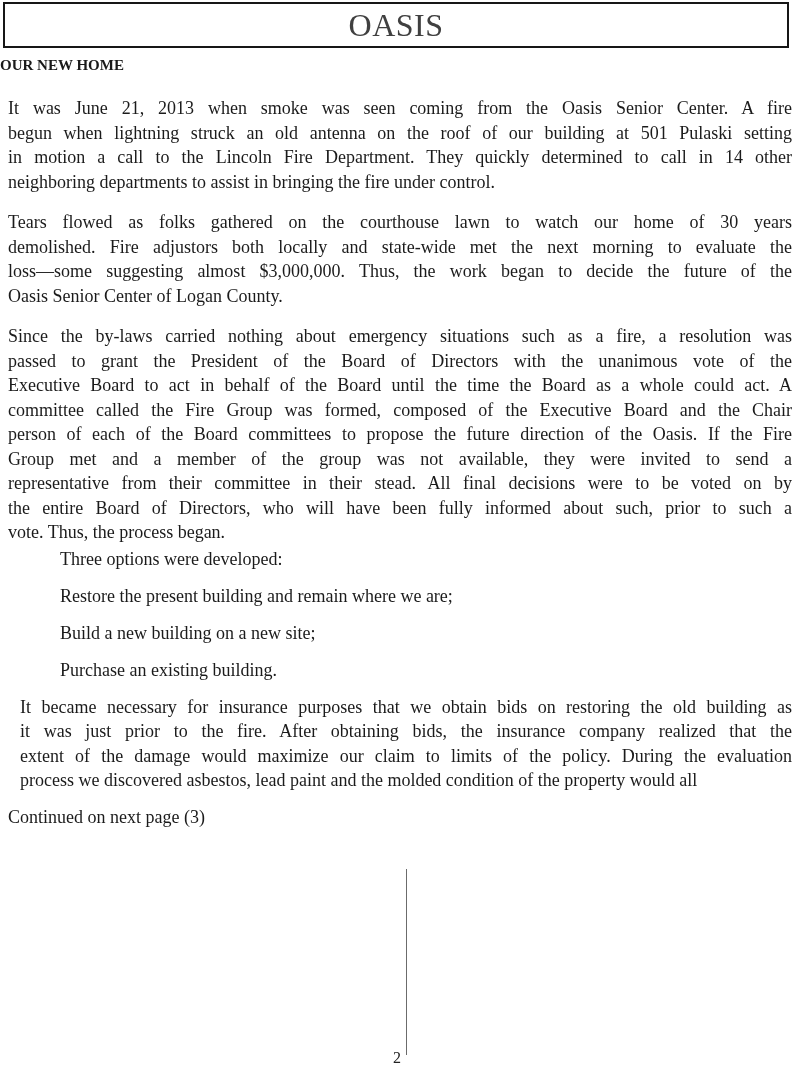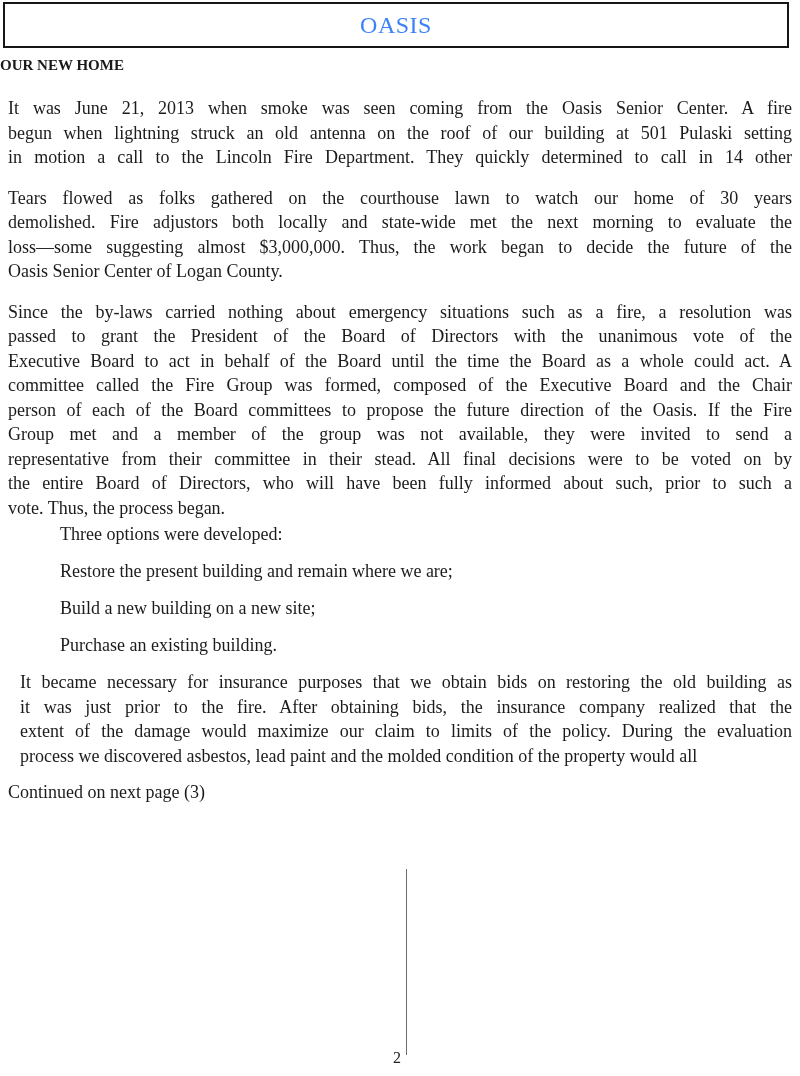--- a/index.html
+++ b/index.html
@@ -14,23 +14,23 @@
   }
   .masthead-box {
     position: absolute;
     left: 3px; top: 2px;
     width: 786px; height: 46px;
     border: 2px solid #161616;
     box-sizing: border-box;
     display: flex; align-items: center; justify-content: center;
   }
   .masthead-title {
-    font-size: 24px;
+    font-size: 32px;
     letter-spacing: 0.5px;
-    color: #3b82f6;
+    color: #404040;
   }
   .page-heading {
     position: absolute;
     left: 0; top: 57px;
     width: 100%;
     font-weight: bold;
     font-size: 15px;
     color: #1a1a1a;
   }
   .article {
@@ -88,20 +88,21 @@
   </div>
 
   <div class="page-heading">OUR NEW HOME</div>
 
   <div class="article">
     <div id="paragraphs-top">
         <div class="para">
           <div class="line">It was June 21, 2013 when smoke was seen coming from the Oasis Senior Center.  A fire</div>
           <div class="line">begun when lightning struck an old antenna on the roof of our building at 501 Pulaski setting</div>
           <div class="line">in motion a call to the Lincoln Fire Department.  They quickly determined to call in 14 other</div>
+          <div class="line para-last">neighboring departments to assist in bringing the fire under control.</div>
         </div>
         <div class="para">
           <div class="line">Tears flowed as folks gathered on the courthouse lawn to watch our home of  30 years</div>
           <div class="line">demolished.  Fire adjustors both locally and state-wide met the next morning to evaluate the</div>
           <div class="line">loss—some suggesting almost $3,000,000.  Thus, the work began to decide the future of the</div>
           <div class="line para-last">Oasis Senior Center of Logan County.</div>
         </div>
         <div class="para">
           <div class="line">Since the by-laws carried nothing about emergency situations such as a fire, a resolution was</div>
           <div class="line">passed to grant the President of the Board of Directors with the unanimous vote of the</div>

